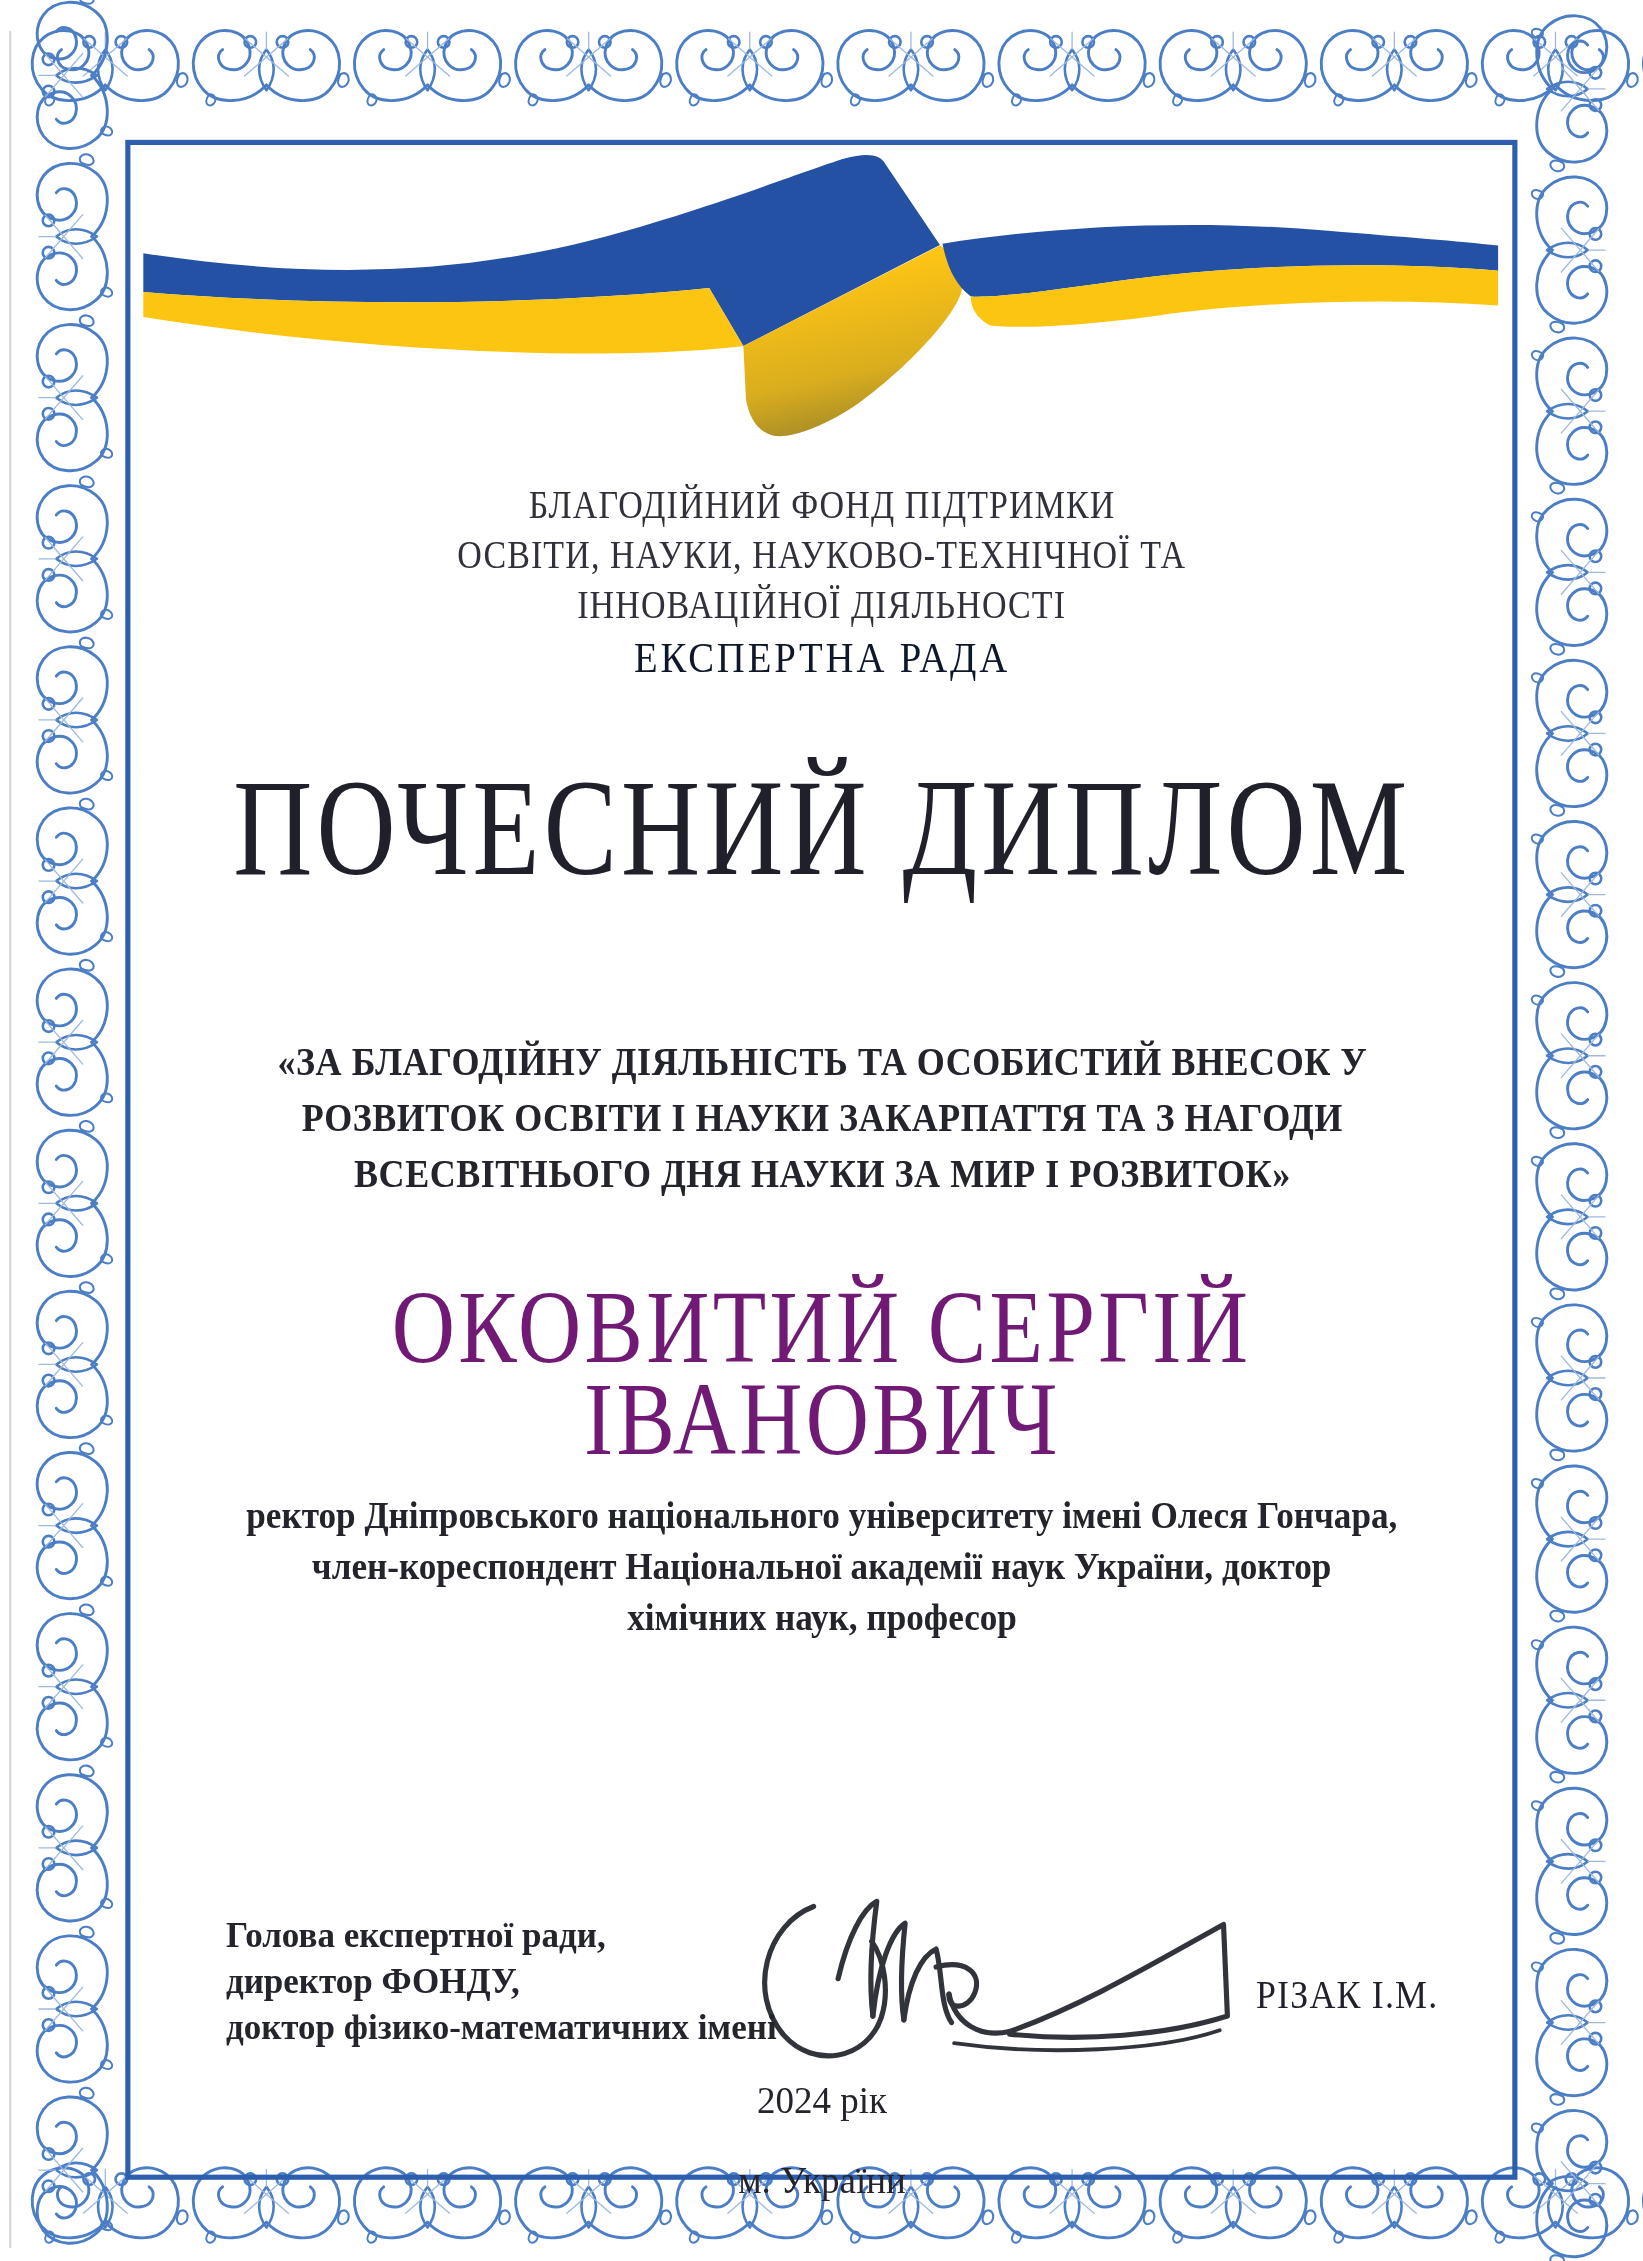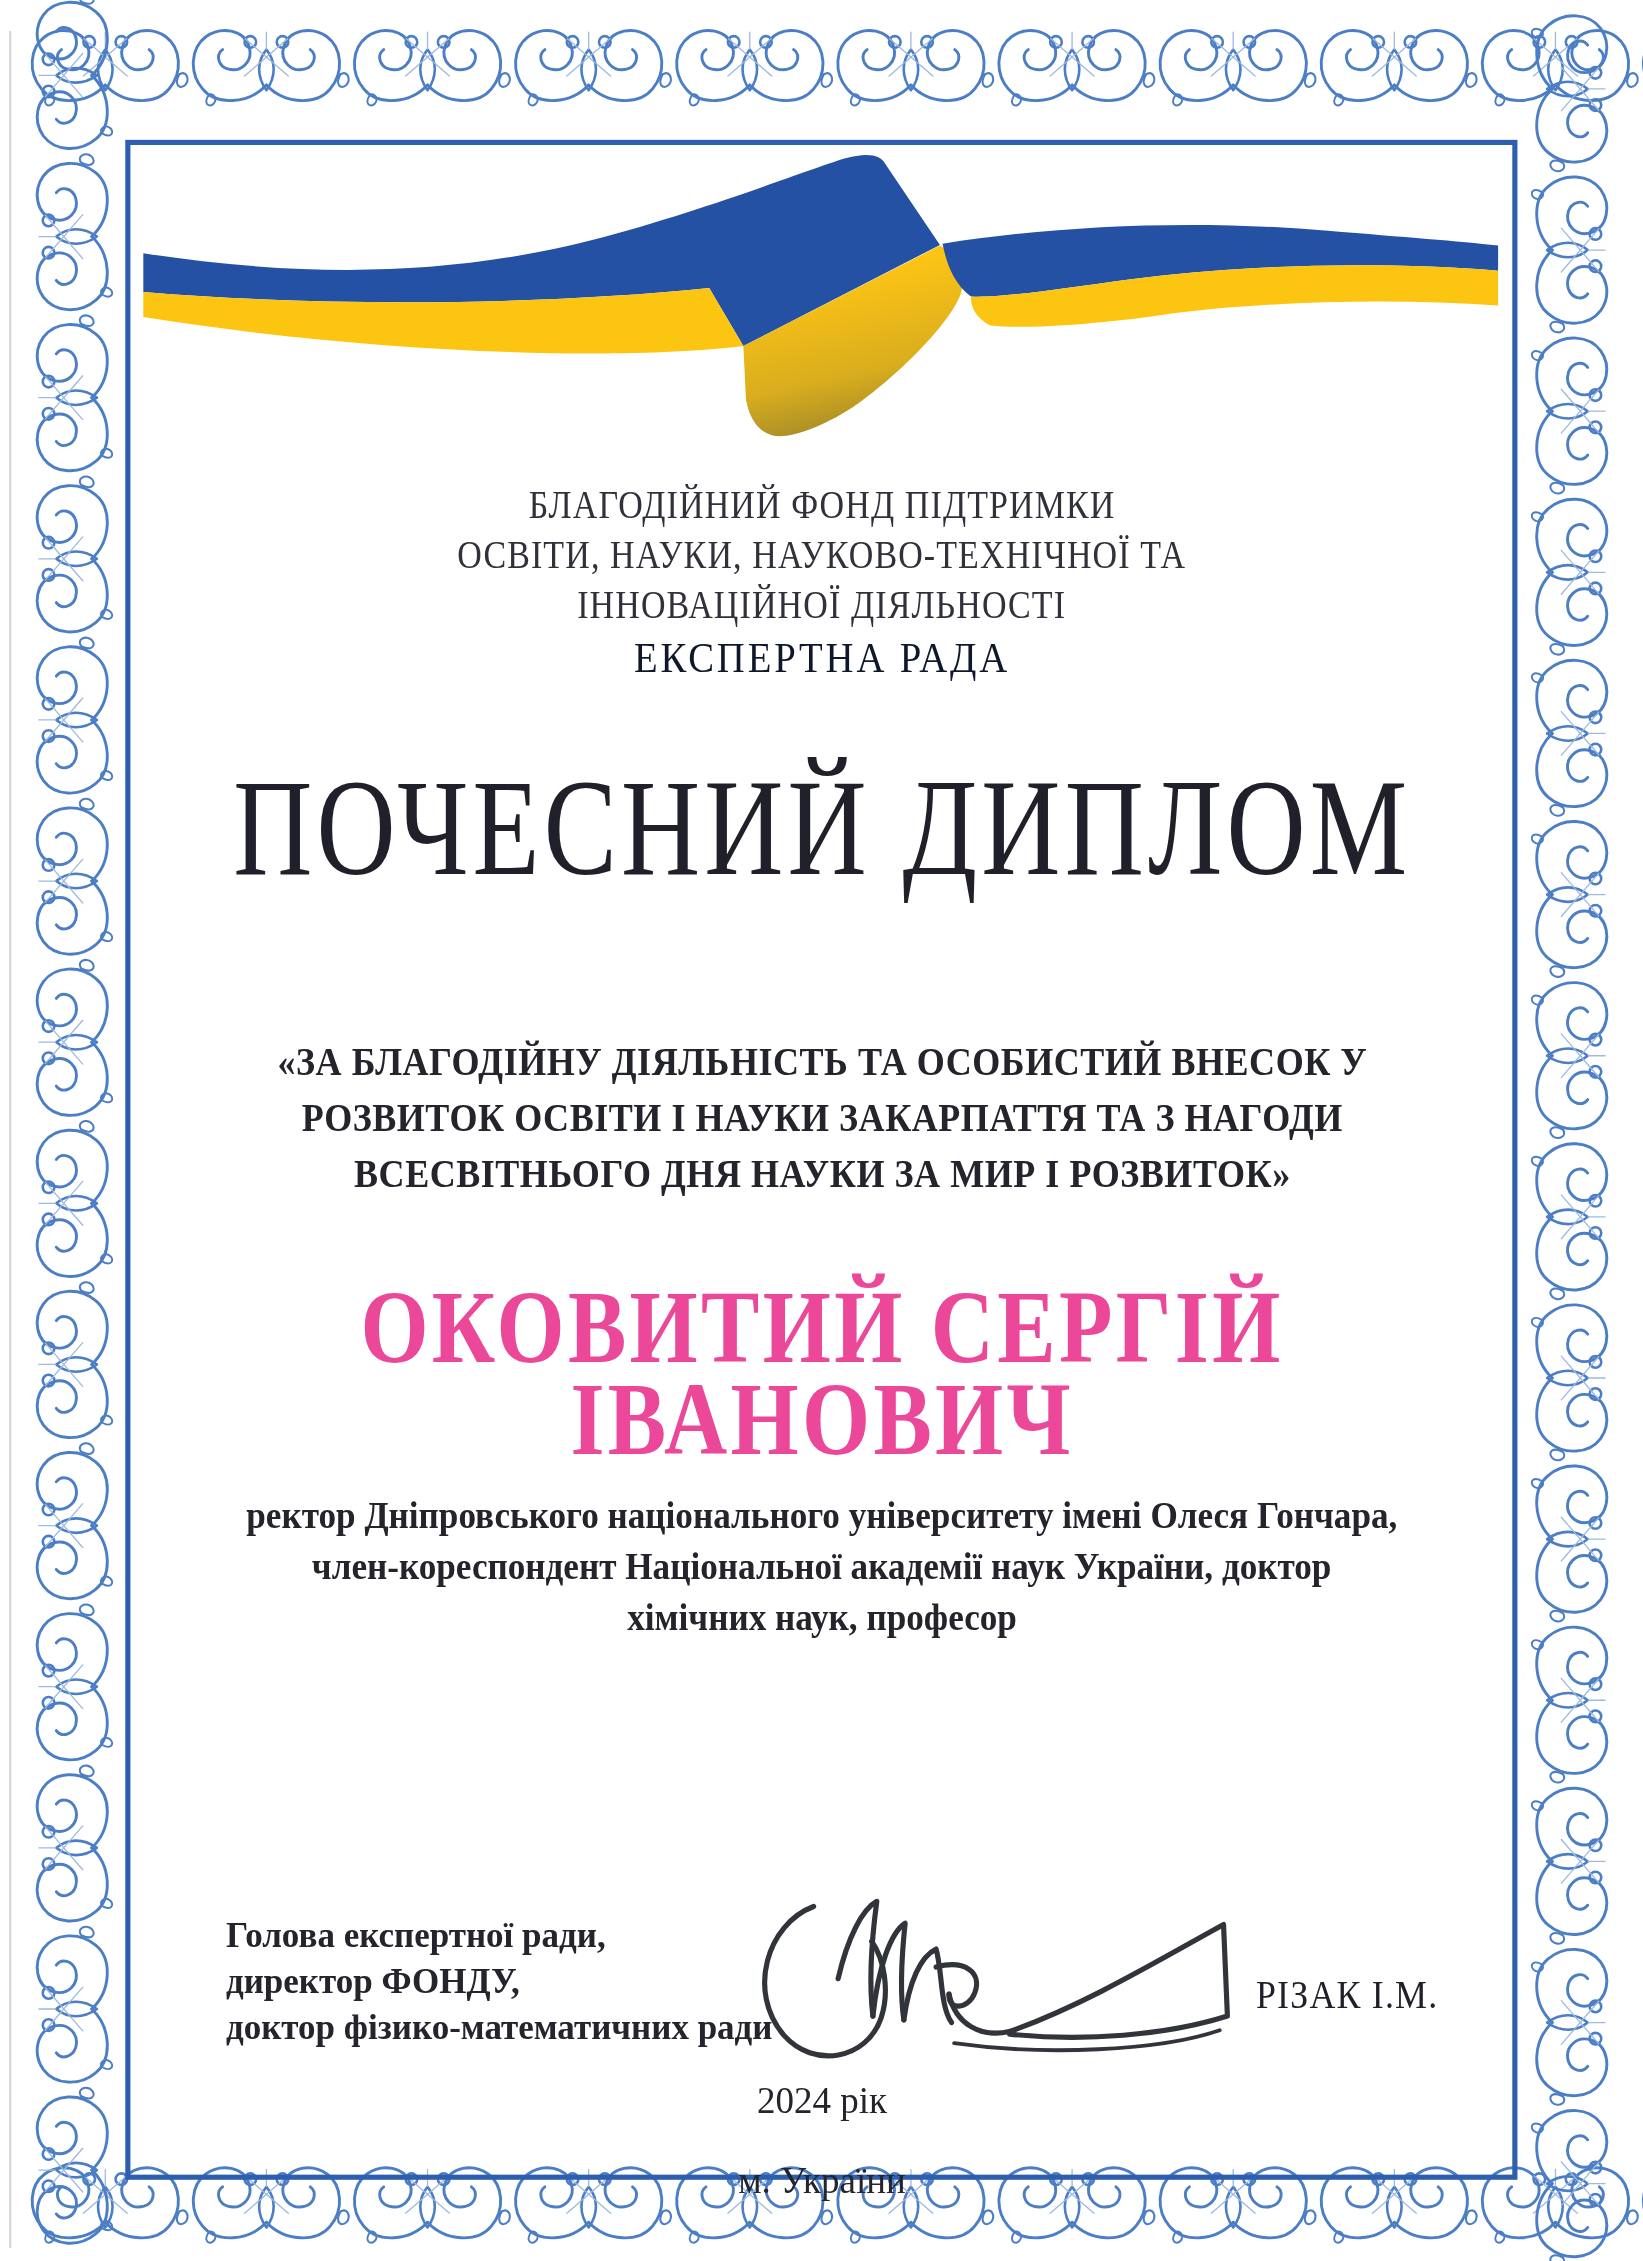--- a/index.html
+++ b/index.html
@@ -29,21 +29,21 @@
   .council .cond{transform:scaleX(.9);}
 
   .title{top:755px;font-size:137px;line-height:146px;letter-spacing:5.2px;color:#1f2029;}
   .title .cond{transform:scaleX(.8);}
   .subtitle{top:882px;font-size:90px;line-height:97px;letter-spacing:3.9px;color:#1f2029;}
   .subtitle .cond{transform:scaleX(.85);}
 
   .citation{top:1034px;font-size:40px;line-height:56px;font-weight:bold;letter-spacing:0.6px;}
   .citation .cond{transform:scaleX(.9);}
 
-  .name{top:1281px;font-size:103px;line-height:92px;letter-spacing:3.9px;color:#ec4899;font-weight:bold;}
+  .name{top:1281px;font-size:103px;line-height:92px;letter-spacing:3.9px;color:#701a75;}
   .name .cond{transform:scaleX(.85);}
 
   .descr{top:1490px;font-size:37px;line-height:51px;font-weight:bold;}
   .descr .cond{transform:scaleX(.95);}
 
   .sigrole{position:absolute;left:226px;top:1913px;width:580px;text-align:left;
            font-size:35px;line-height:46px;font-weight:bold;z-index:2;}
   .signer{position:absolute;left:1225px;top:1972px;width:245px;text-align:center;
           font-size:39px;letter-spacing:1.3px;z-index:2;color:#1f2029;}
   .signer .cond{transform:scaleX(.92);}
@@ -176,21 +176,21 @@
 
   <div class="txt descr">
     <span class="line"><span class="cond">ректор Дніпровського національного університету імені Олеся Гончара,</span></span>
     <span class="line"><span class="cond">член-кореспондент Національної академії наук України, доктор</span></span>
     <span class="line"><span class="cond">хімічних наук, професор</span></span>
   </div>
 
   <div class="sigrole">
     <span class="line">Голова експертної ради,</span>
     <span class="line">директор ФОНДУ,</span>
-    <span class="line">доктор фізико-математичних ради</span>
+    <span class="line">доктор фізико-математичних імені</span>
   </div>
 
   <div class="signer">
     <span class="cond">РІЗАК І.М.</span>
   </div>
 
   <div class="txt year">
     <span>2024 рік</span>
   </div>
   <div class="txt city">

